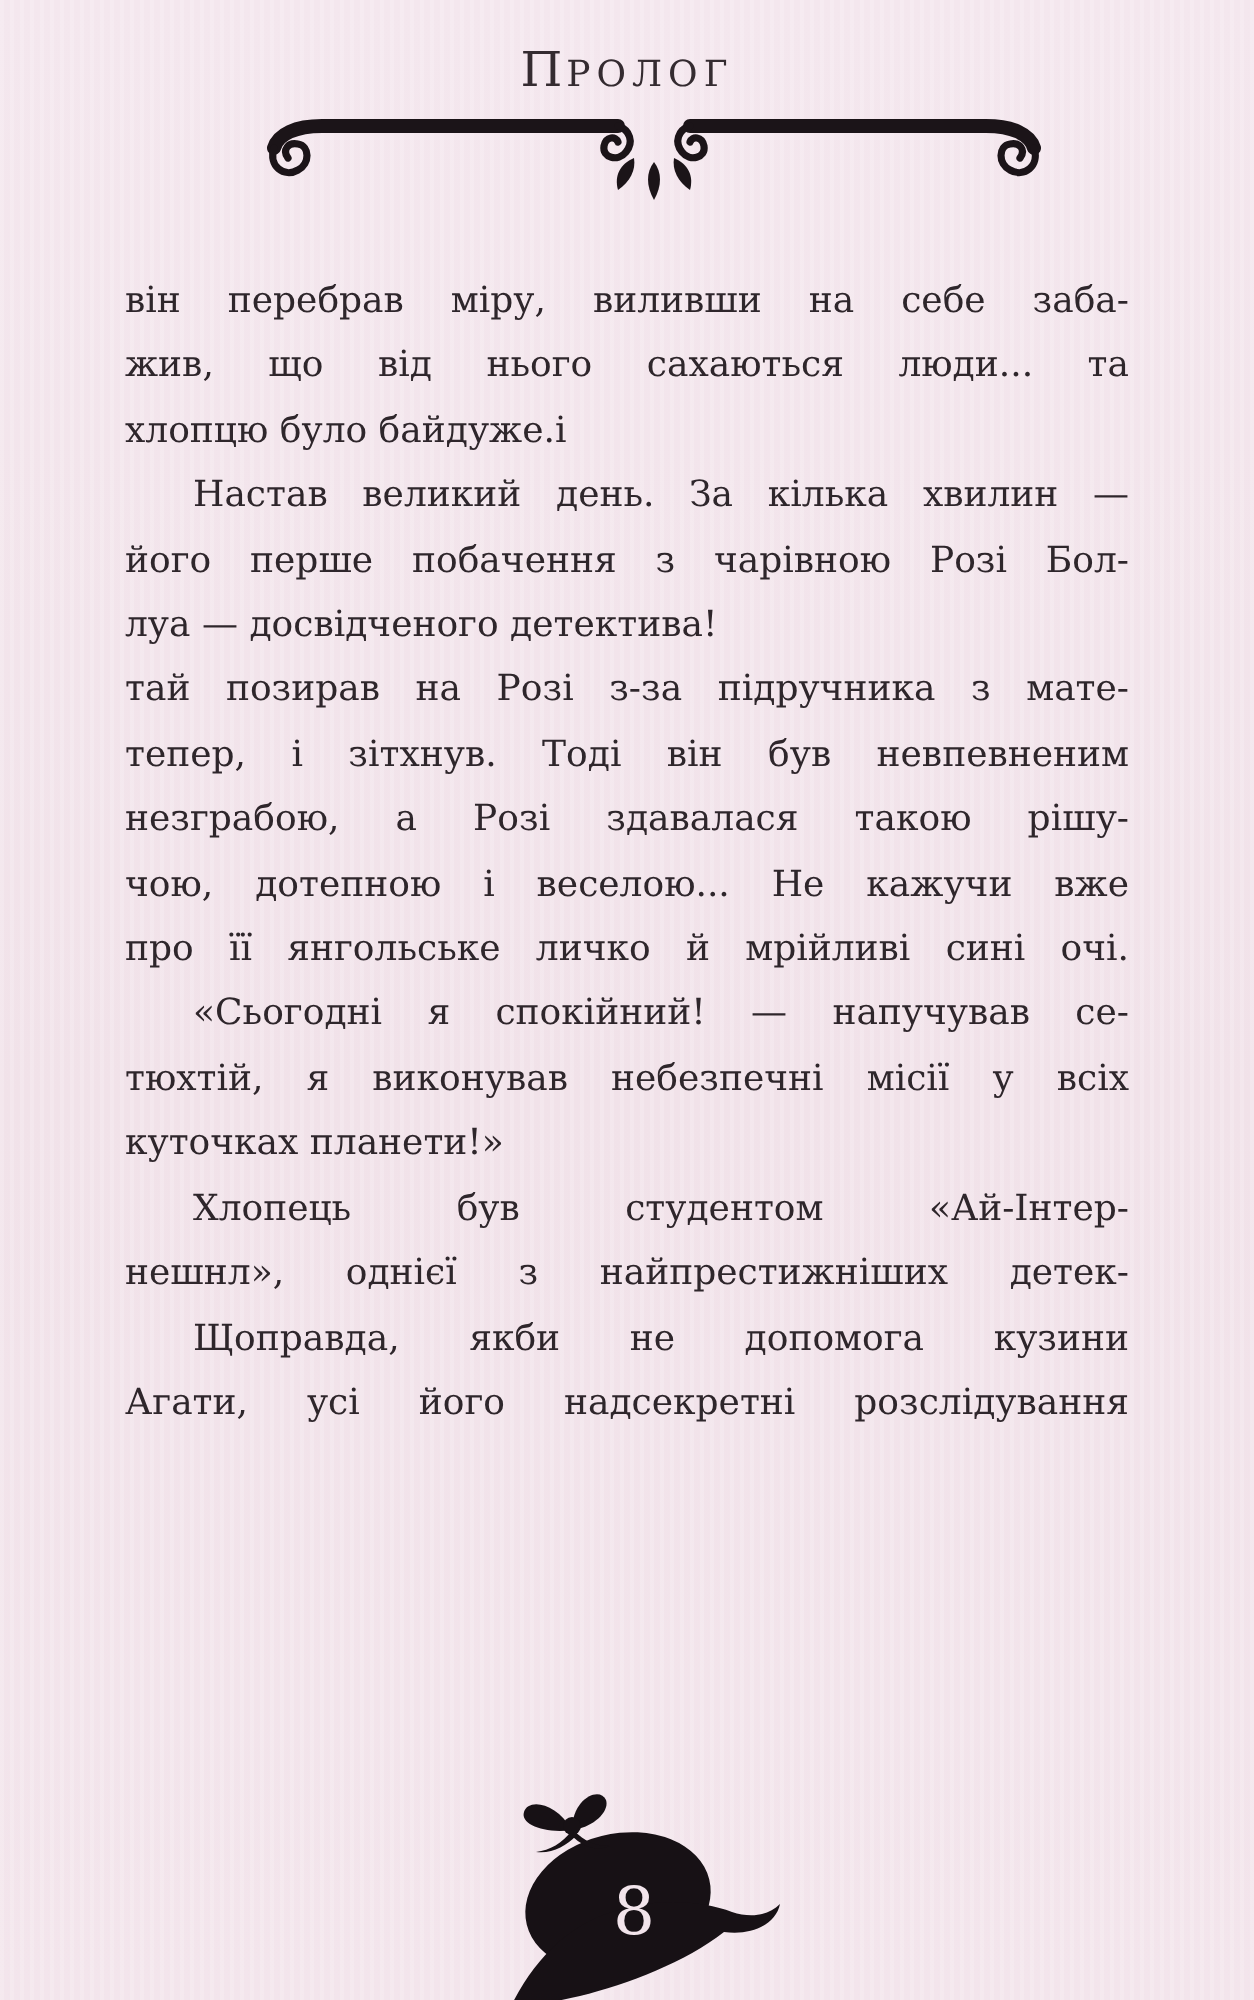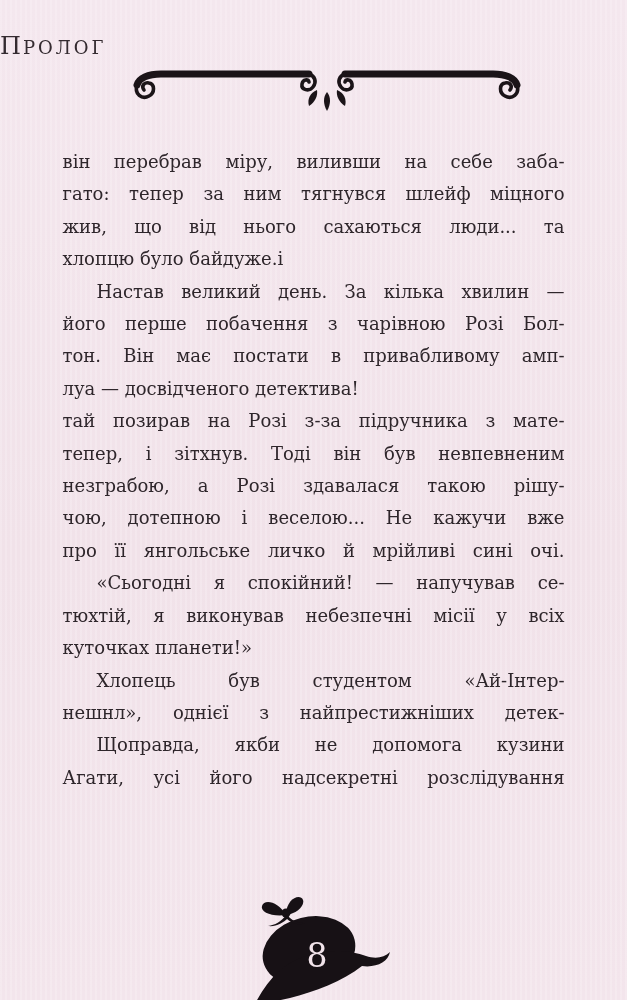--- a/index.html
+++ b/index.html
@@ -12,21 +12,22 @@
     position:relative;
     width:627px;height:1000px;
     overflow:hidden;
     background-color:#f2e4eb;
     background-image:
       repeating-linear-gradient(90deg, rgba(255,255,255,0.18) 0 2px, rgba(0,0,0,0) 2px 5px),
       linear-gradient(180deg,#f4e7ee 0%, #f1e2e9 55%, #f3e5ec 100%);
     color:#2e262b;
   }
   .chapter-header{
-    padding-top:34px;
+    text-align:center;
+    padding-top:23px;
     letter-spacing:2px;
     line-height:1;
     color:#342b30;
   }
   .hdr-initial{ font-size:24px; }
   .hdr-rest{ font-size:18px; text-transform:uppercase; letter-spacing:3px; }
   .divider{
     margin-top:6px;
     text-align:center;
     transform:translateX(13px);
@@ -78,26 +79,24 @@
       <g fill="#1b1418" stroke="none">
         <path d="M 202,28 C 198,33 198,40 202,47 C 206,40 206,33 202,28 Z"></path>
         <path d="M 192,26 C 185,29 182,35 184,42 C 190,38 193,32 192,26 Z"></path>
         <path d="M 212,26 C 219,29 222,35 220,42 C 214,38 211,32 212,26 Z"></path>
       </g>
     </svg>
   </div>
 
   <div class="body-text" id="body-text">
       <div class="line">він перебрав міру, виливши на себе заба-</div>
-      <div class="line">гато: тепер за ним тягнувся шлейф міцного</div>
       <div class="line">жив, що від нього сахаються люди... та</div>
       <div class="line short">хлопцю було байдуже.і</div>
       <div class="line indent">Настав великий день. За кілька хвилин —</div>
       <div class="line">його перше побачення з чарівною Розі Бол-</div>
-      <div class="line">тон. Він має постати в привабливому амп-</div>
       <div class="line short">луа — досвідченого детектива!</div>
       <div class="line">тай позирав на Розі з-за підручника з мате-</div>
       <div class="line">тепер, і зітхнув. Тоді він був невпевненим</div>
       <div class="line">незграбою, а Розі здавалася такою рішу-</div>
       <div class="line">чою, дотепною і веселою... Не кажучи вже</div>
       <div class="line">про її янгольське личко й мрійливі сині очі.</div>
       <div class="line indent">«Сьогодні я спокійний! — напучував се-</div>
       <div class="line">тюхтій, я виконував небезпечні місії у всіх</div>
       <div class="line short">куточках планети!»</div>
       <div class="line indent">Хлопець був студентом «Ай-Інтер-</div>

